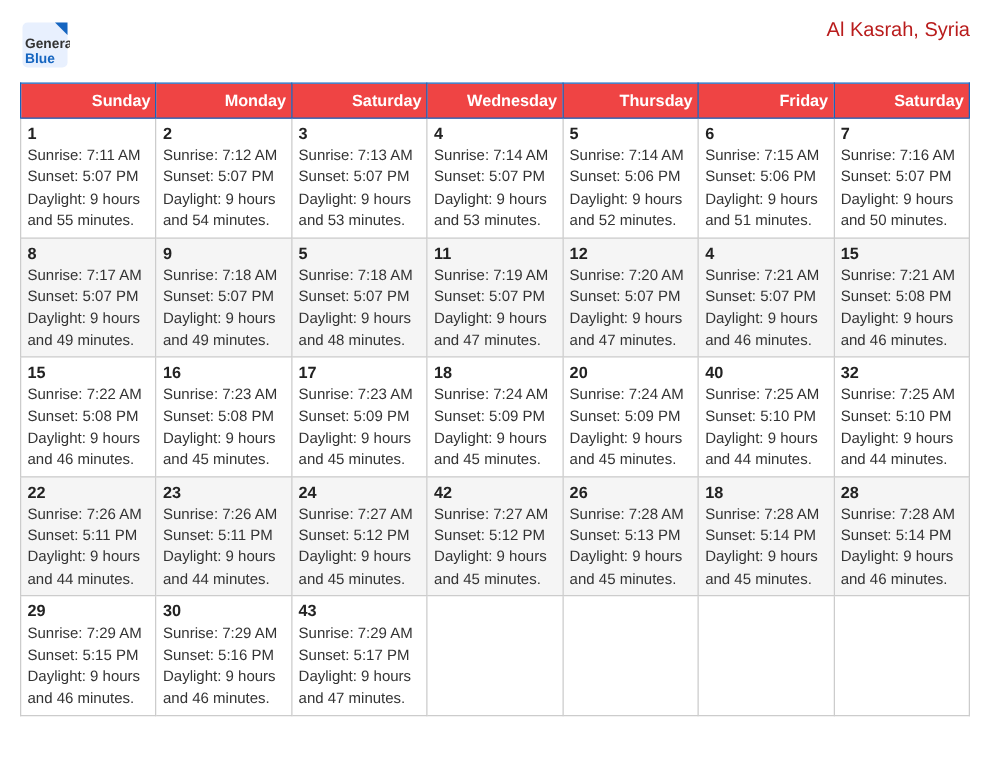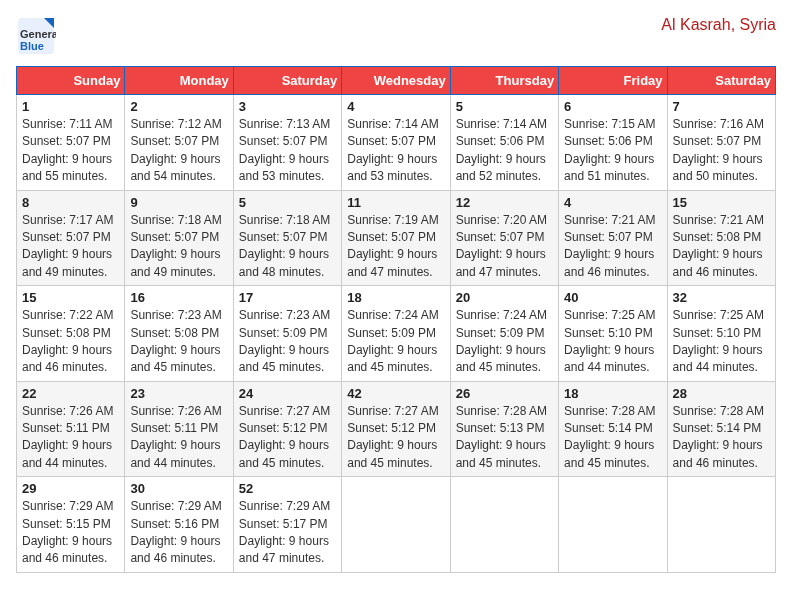--- a/index.html
+++ b/index.html
@@ -349,21 +349,21 @@
       </td>
         <td>
         <span class="day-num">30</span>
         <span class="day-info">
           Sunrise: 7:29 AM<br>
           Sunset: 5:16 PM<br>
           Daylight: 9 hours and 46 minutes.
         </span>
       </td>
         <td>
-        <span class="day-num">52</span>
+        <span class="day-num">43</span>
         <span class="day-info">
           Sunrise: 7:29 AM<br>
           Sunset: 5:17 PM<br>
           Daylight: 9 hours and 47 minutes.
         </span>
       </td>
         <td class="empty-cell"></td>
         <td class="empty-cell"></td>
         <td class="empty-cell"></td>
         <td class="empty-cell"></td>

